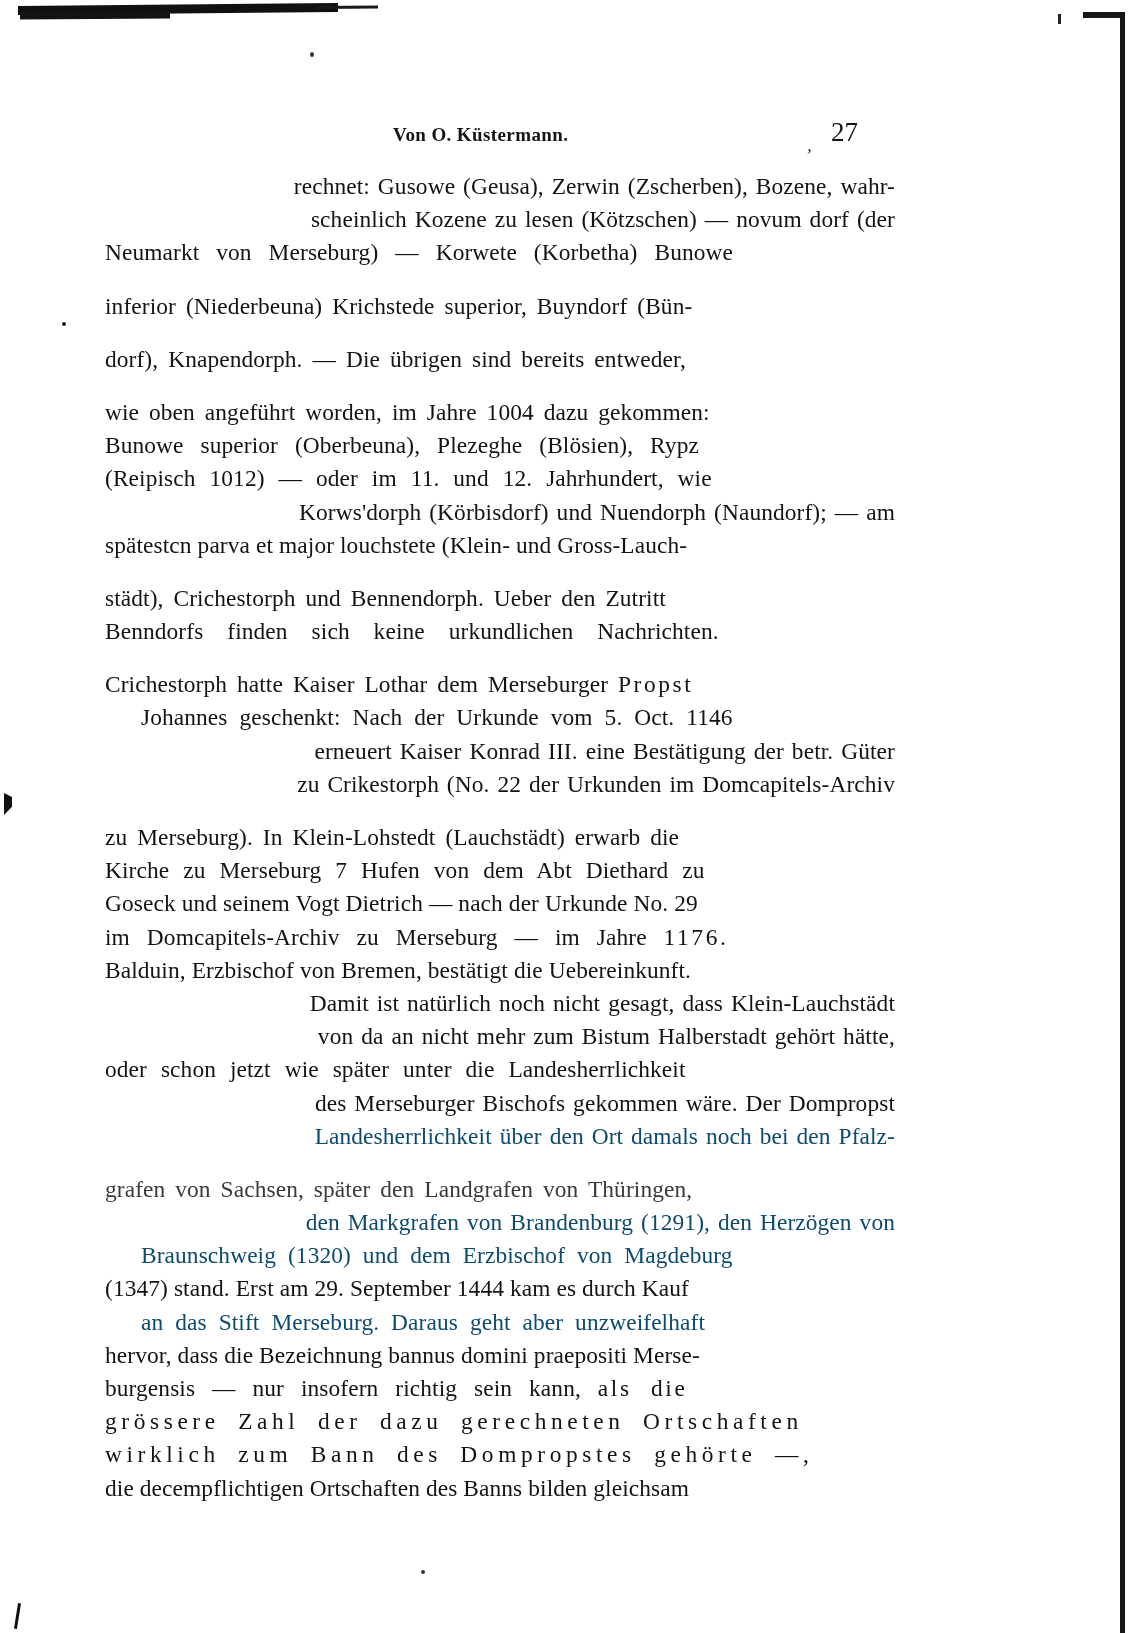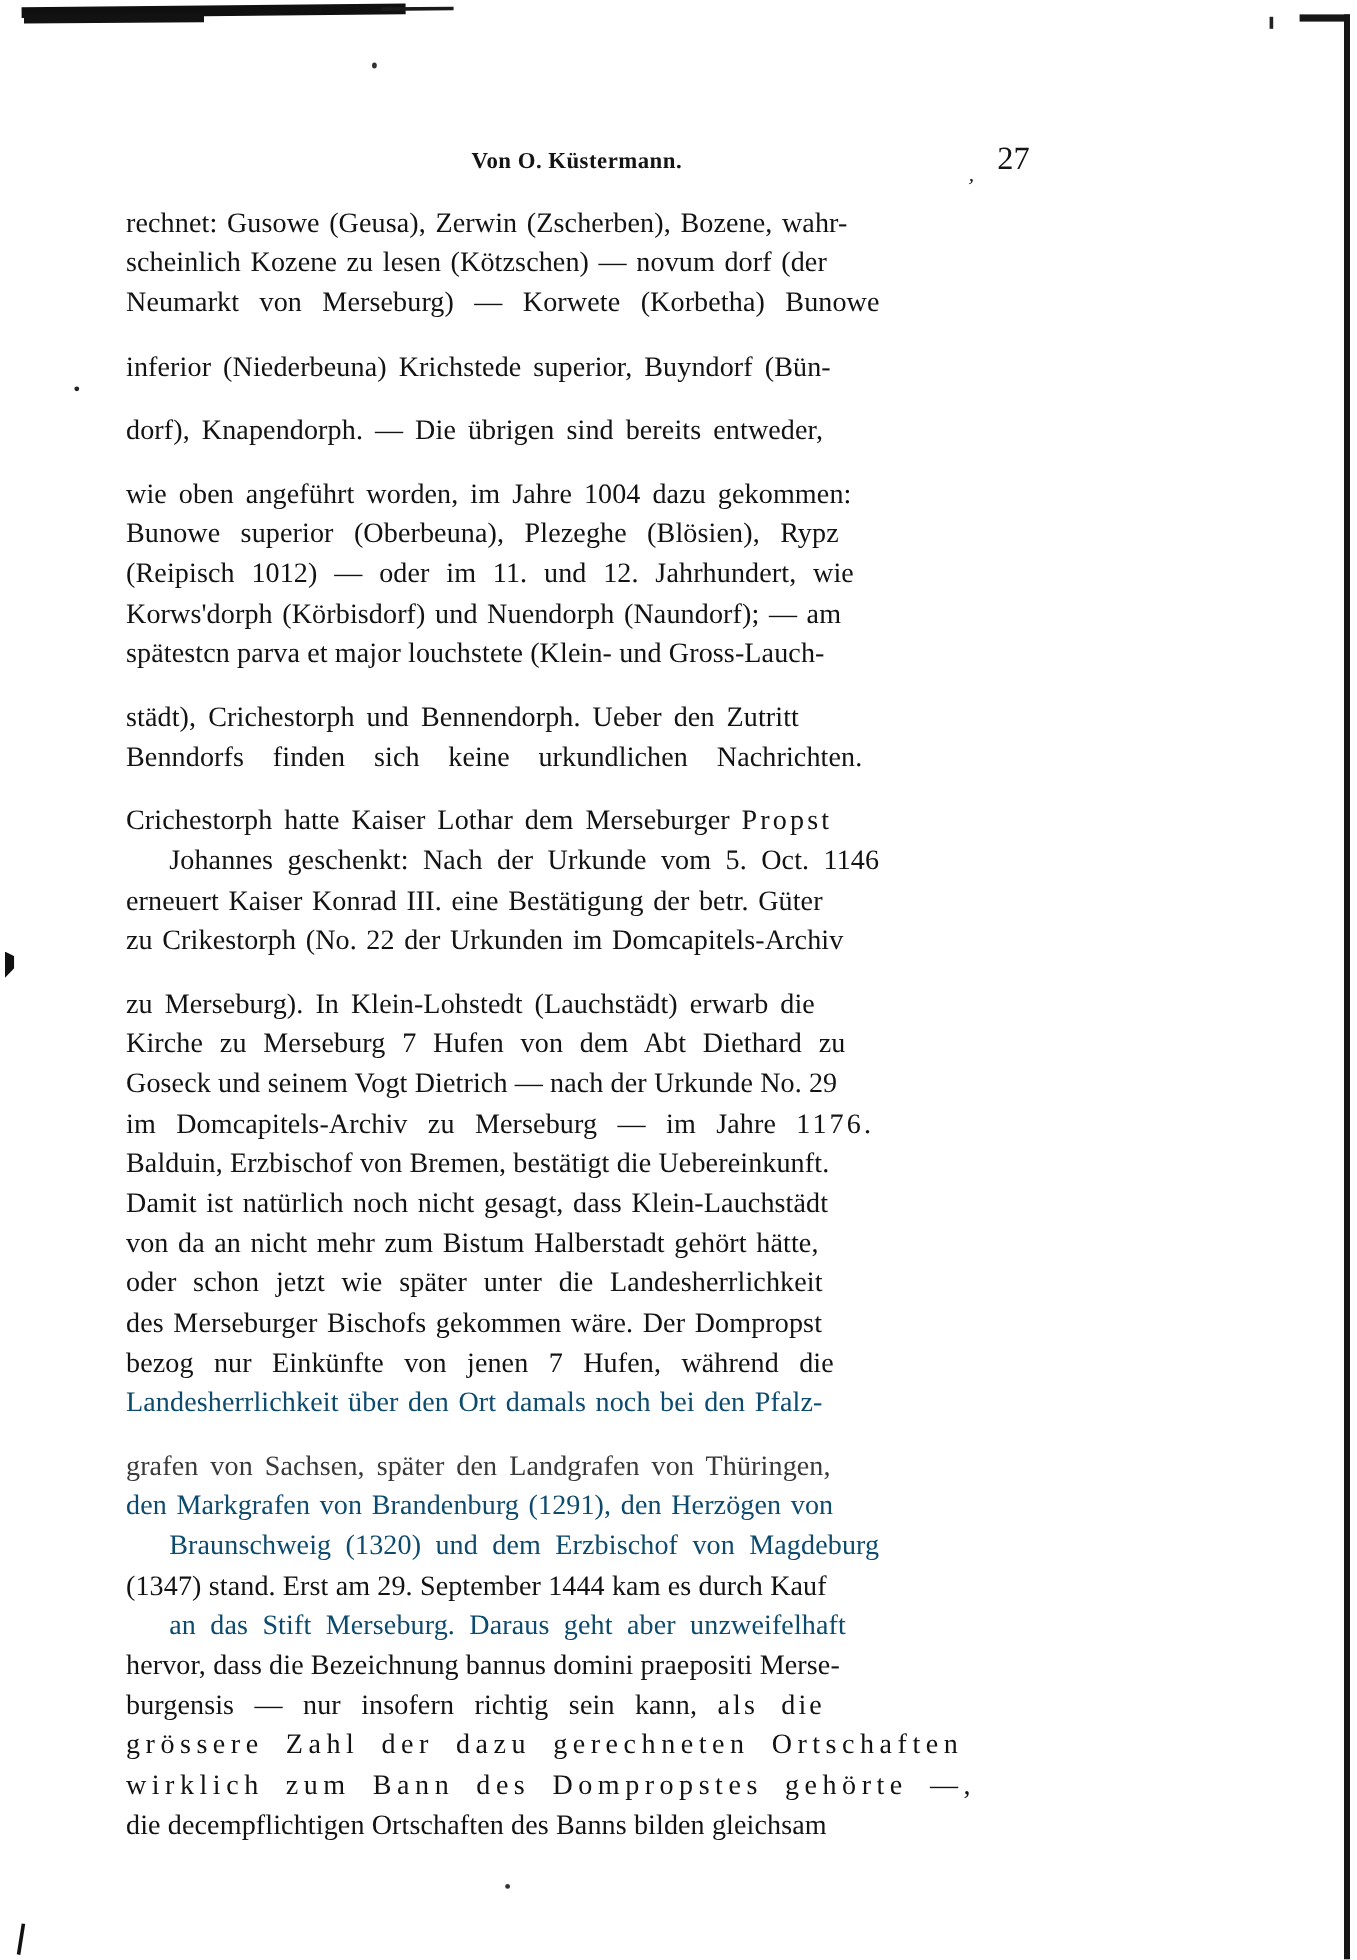--- a/index.html
+++ b/index.html
@@ -138,21 +138,21 @@
   .textline {
     height: 33.2px;
     line-height: 33.2px;
     font-size: 23.4px;
     white-space: nowrap;
     letter-spacing: 0.1px;
     color: #131313;
   }
   
   .j0  { word-spacing: 0px; }
-  .j1  { word-spacing: 2px; }
+  .j1  { word-spacing: 2px; text-align: right; }
   .j2  { word-spacing: 4px; margin-top: 20px; }
   .j3  { word-spacing: 6px; margin-left: 36px; }
   .j4  { word-spacing: 8px; }
   .j5  { word-spacing: 11px; }
   .j7  { word-spacing: 18px; }
 
   .sp1 { letter-spacing: 2.6px; }   
   .sp2 { letter-spacing: 4.6px; }
   .faint { color: #0c4a6e; }
   .fainter { color: #3a3a3a; }
@@ -199,21 +199,20 @@
     <div class="textline j1">zu Crikestorph (No. 22 der Urkunden im Domcapitels-Archiv</div>
     <div class="textline j2">zu Merseburg).  In Klein-Lohstedt (Lauchstädt) erwarb die</div>
     <div class="textline j4">Kirche zu Merseburg 7 Hufen von dem Abt Diethard zu</div>
     <div class="textline j0">Goseck und seinem Vogt Dietrich — nach der Urkunde No. 29</div>
     <div class="textline j5"><span>im Domcapitels-Archiv zu Merseburg — im Jahre </span><span class="sp1">1176.</span></div>
     <div class="textline j0">Balduin, Erzbischof von Bremen, bestätigt die Uebereinkunft.</div>
     <div class="textline j1">Damit ist natürlich noch nicht gesagt, dass Klein-Lauchstädt</div>
     <div class="textline j1">von da an nicht mehr zum Bistum Halberstadt gehört hätte,</div>
     <div class="textline j4">oder schon jetzt wie später unter die Landesherrlichkeit</div>
     <div class="textline j1">des Merseburger Bischofs gekommen wäre.   Der Dompropst</div>
-    <div class="textline j5">bezog nur Einkünfte von jenen 7 Hufen, während die</div>
     <div class="textline j1 faint">Landesherrlichkeit über den Ort damals noch bei den Pfalz-</div>
     <div class="textline j2 faint fainter">grafen von Sachsen, später den Landgrafen von Thüringen,</div>
     <div class="textline j1 faint">den Markgrafen von Brandenburg (1291), den Herzögen von</div>
     <div class="textline j3 faint">Braunschweig (1320) und dem Erzbischof von Magdeburg</div>
     <div class="textline j0">(1347) stand.   Erst am 29. September 1444 kam es durch Kauf</div>
     <div class="textline j3 faint">an das Stift Merseburg.   Daraus geht aber unzweifelhaft</div>
     <div class="textline j0">hervor, dass die Bezeichnung bannus domini praepositi Merse-</div>
     <div class="textline j5"><span>burgensis — nur insofern richtig sein kann, </span><span class="sp1">als die</span></div>
     <div class="textline j4 sp2">grössere Zahl der dazu gerechneten Ortschaften</div>
     <div class="textline j4 sp2">wirklich zum Bann des Dompropstes gehörte —,</div>

